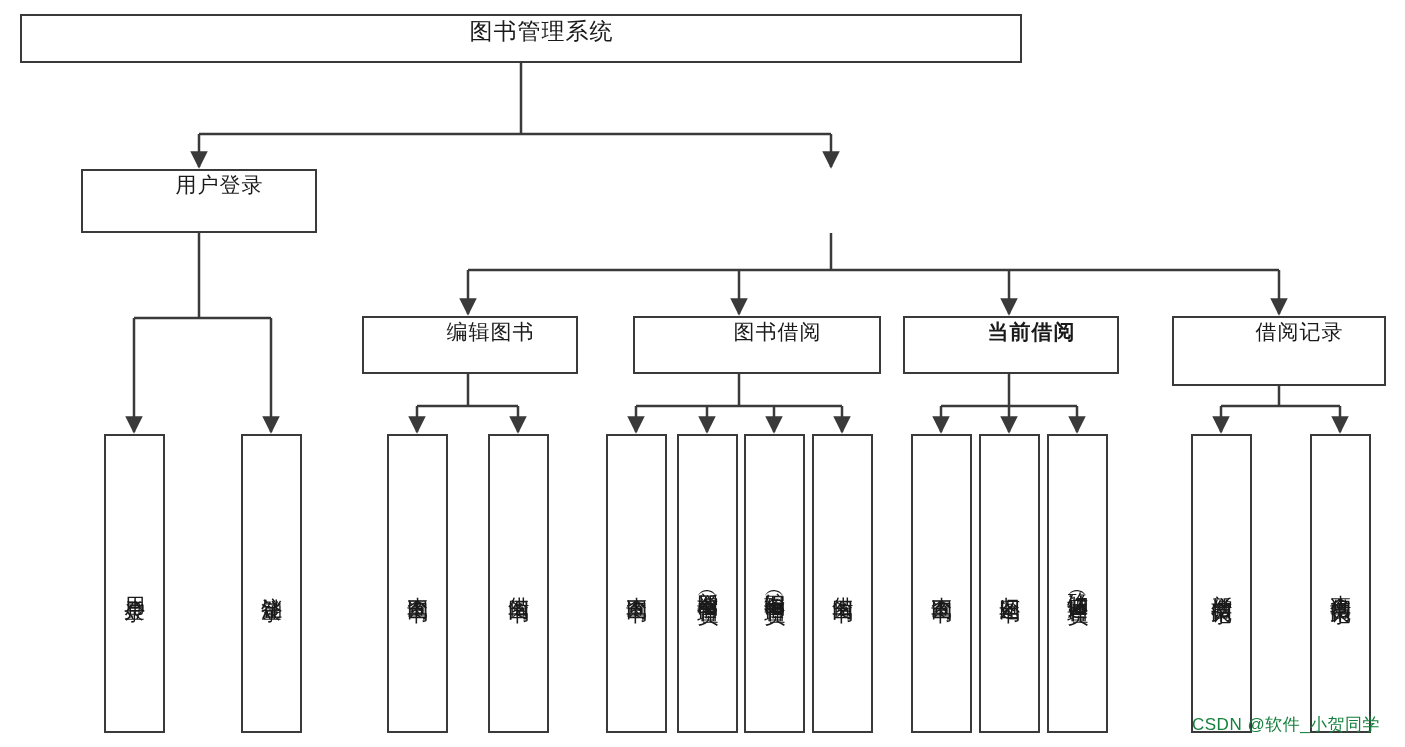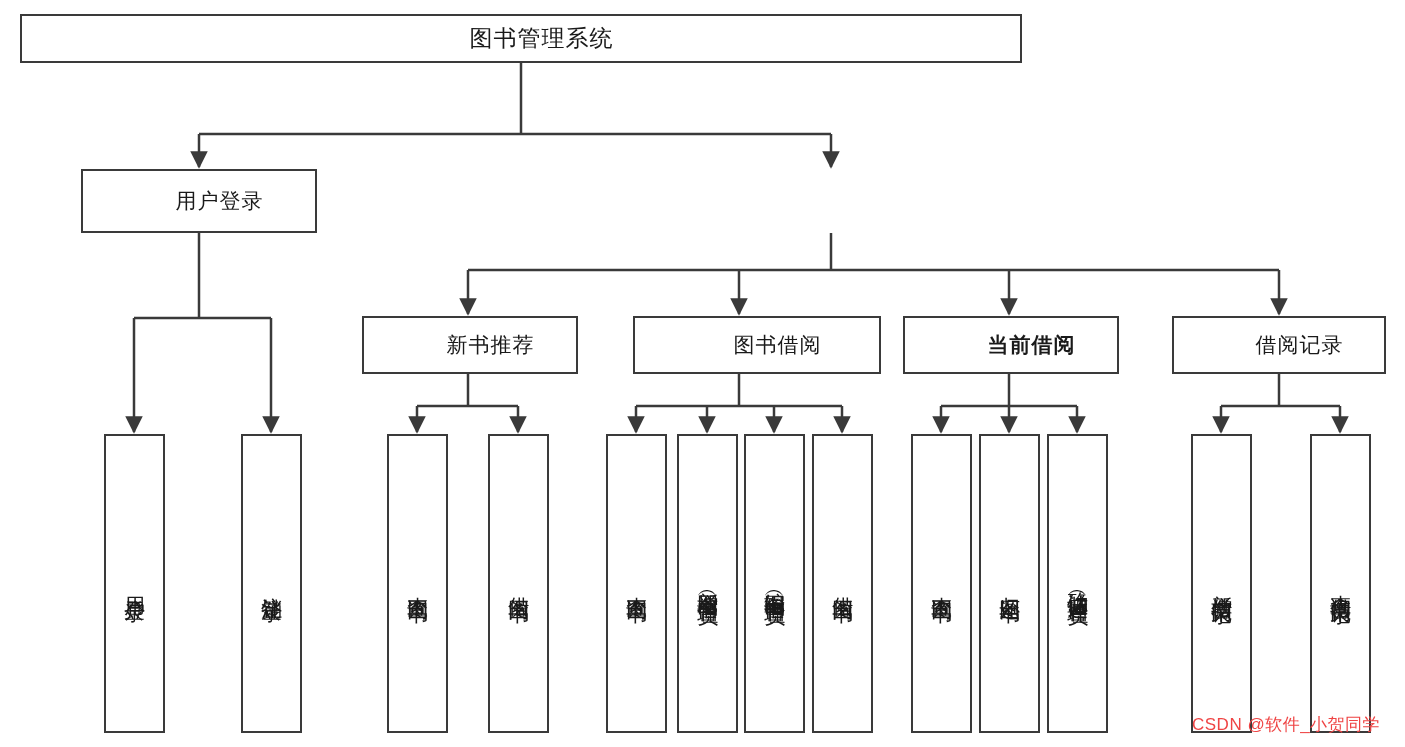--- a/index.html
+++ b/index.html
@@ -25,21 +25,20 @@
     width: 1405px;
     height: 747px;
     pointer-events: none;
   }
   .node {
     position: absolute;
     box-sizing: border-box;
     border: 2px solid #3a3a3a;
     background: #ffffff;
     display: flex;
-    align-items: center;
     justify-content: center;
     color: #1a1a1a;
     padding-left: 41px;
   }
   .node.root {
     font-size: 23px;
     letter-spacing: 1px;
   }
   .node.lvl2 {
     font-size: 21px;
@@ -61,21 +60,21 @@
     white-space: nowrap;
     line-height: 1.16;
     letter-spacing: 2px;
     text-align: center;
   }
   .watermark {
     position: absolute;
     left: 1192px;
     top: 713px;
     font-size: 17px;
-    color: #ef4444;
+    color: #15803d;
     white-space: nowrap;
     letter-spacing: 0.5px;
   }
 </style>
 </head>
 <body>
 
 <div id="canvas">
 
   <svg id="edges" viewBox="0 0 1405 747" xmlns="http://www.w3.org/2000/svg">
@@ -130,29 +129,29 @@
 
   <div class="node root" style="left:20px; top:14px; width:1002px; height:49px;">
     <span>图书管理系统</span>
   </div>
 
   <div class="node lvl2" style="left:81px; top:169px; width:236px; height:64px;">
     <span>用户登录</span>
   </div>
 
   <div class="node lvl3" style="left:362px; top:316px; width:216px; height:58px;">
-    <span>新书推荐</span>
+    <span>编辑图书</span>
   </div>
   <div class="node lvl3" style="left:633px; top:316px; width:248px; height:58px;">
     <span>图书借阅</span>
   </div>
   <div class="node lvl3" style="left:903px; top:316px; width:216px; height:58px;font-weight:bold;">
     <span>当前借阅</span>
   </div>
-  <div class="node lvl3" style="left:1172px; top:316px; width:214px; height:58px;">
+  <div class="node lvl3" style="left:1172px; top:316px; width:214px; height:70px;">
     <span>借阅记录</span>
   </div>
 
   <div class="node leaf" style="left:104px; top:434px; width:61px; height:299px;">
     <span class="vtext">用户登录</span>
   </div>
   <div class="node leaf" style="left:241px; top:434px; width:61px; height:299px;">
     <span class="vtext">注销登录</span>
   </div>
 

